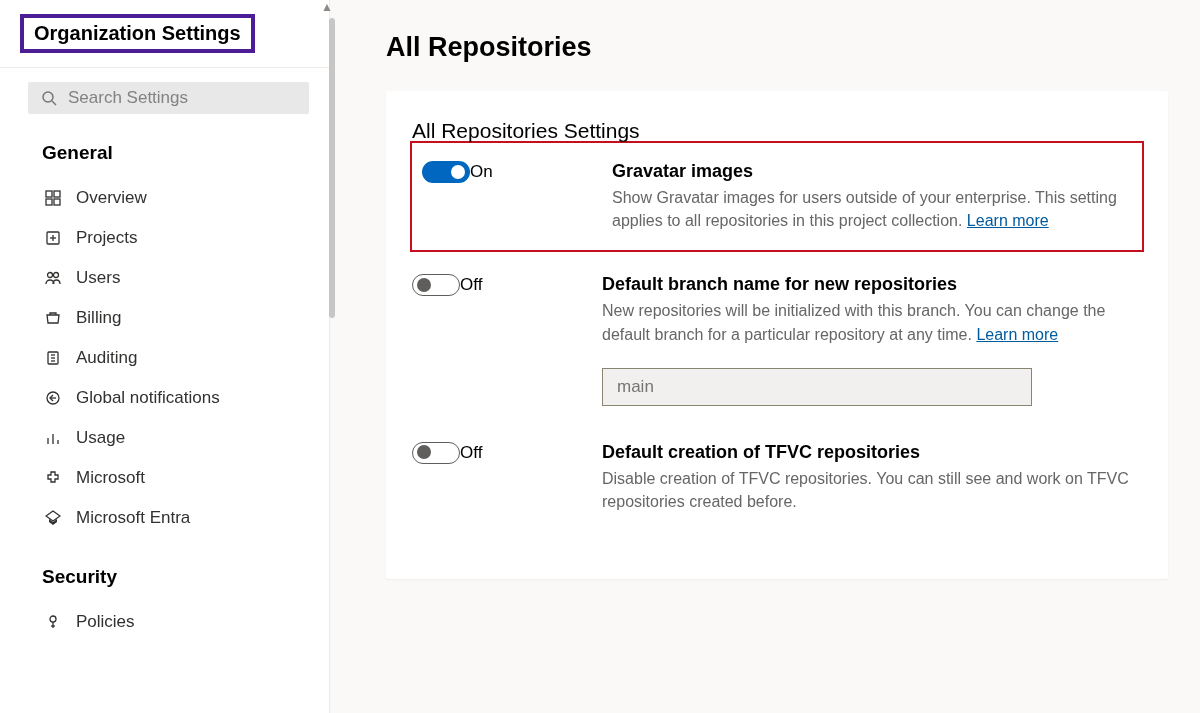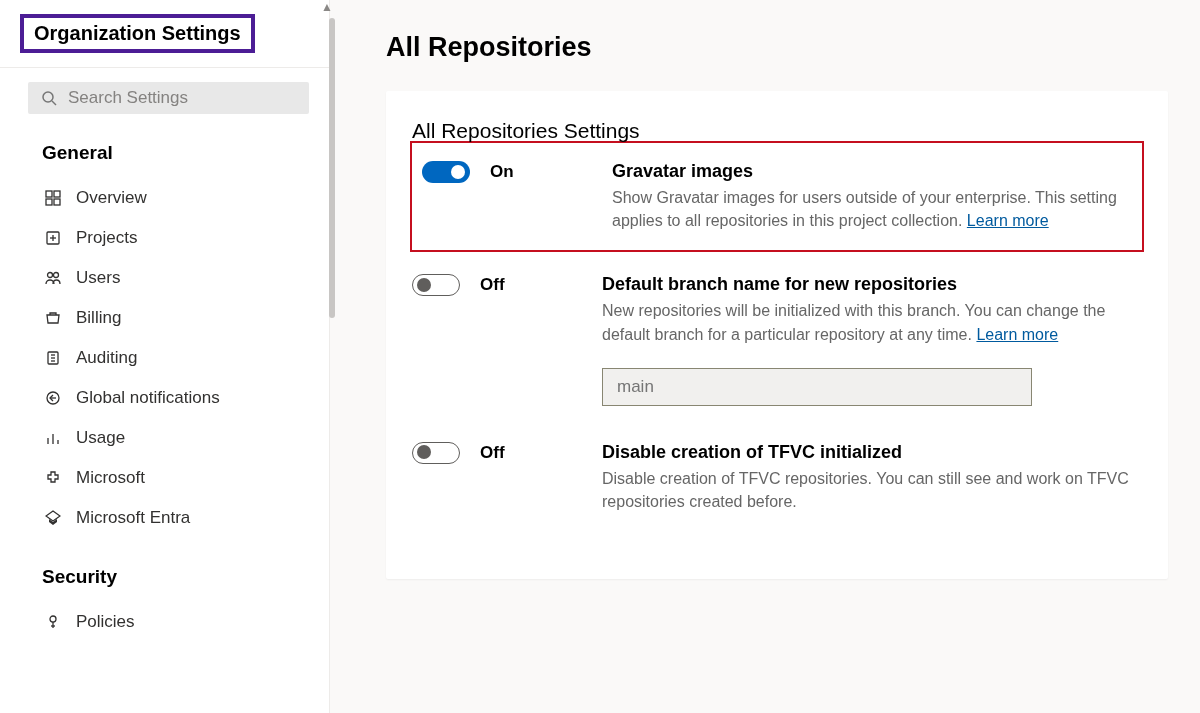--- a/index.html
+++ b/index.html
@@ -131,24 +131,23 @@
   .highlight {
     border: 2px solid #c50f1f;
     padding: 18px 10px 18px 10px;
     margin: -2px -2px 12px -2px;
   }
 
   
   .toggle-wrap {
     display: flex;
     align-items: center;
-    gap: 20px;
+    gap: 0;
     width: 170px;
     flex: 0 0 170px;
-    font-weight: bold;
   }
   .switch {
     width: 48px;
     height: 22px;
     border-radius: 11px;
     position: relative;
     cursor: pointer;
   }
   .switch .knob {
     width: 14px;
@@ -372,21 +371,21 @@
     </div>
 
     <div class="setting-row">
       <div class="toggle-wrap">
         <div class="switch off">
             <div class="knob"></div>
           </div>
         <span class="toggle-label">Off</span>
       </div>
       <div class="setting-text">
-        <div class="setting-title">Disable creation of TFVC initialized</div>
+        <div class="setting-title">Default creation of TFVC repositories</div>
         <div class="setting-desc">
           <span>Disable creation of TFVC repositories. You can still see and work on TFVC repositories created before.</span>
         </div>
       </div>
     </div>
 
   </div>
 </main>
 
 </body></html>

